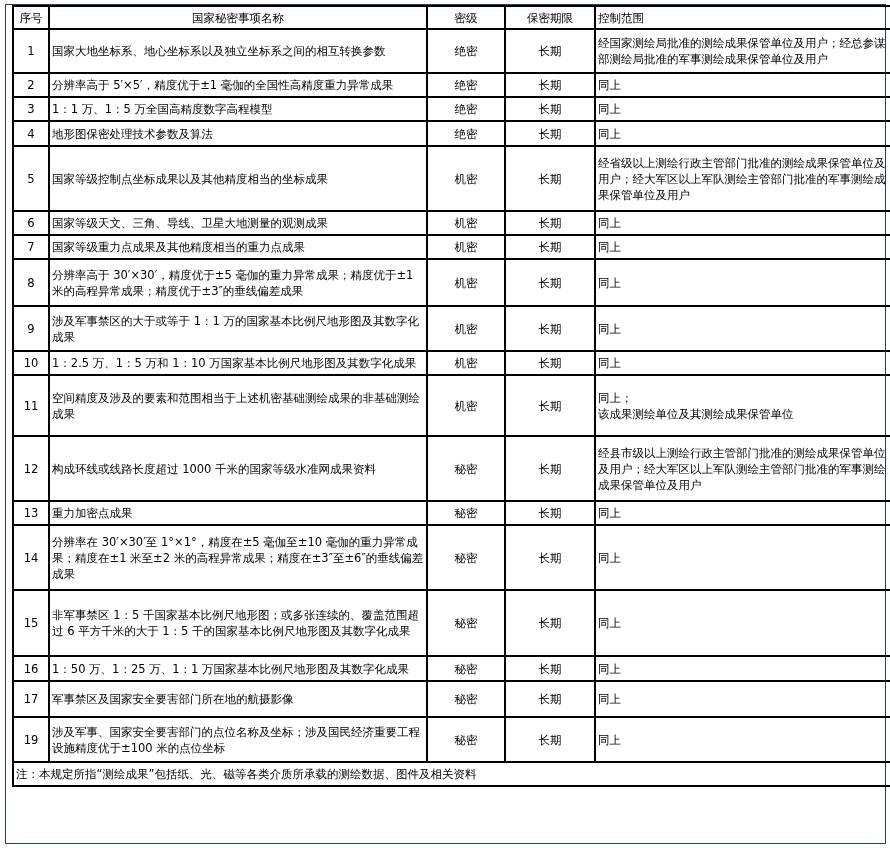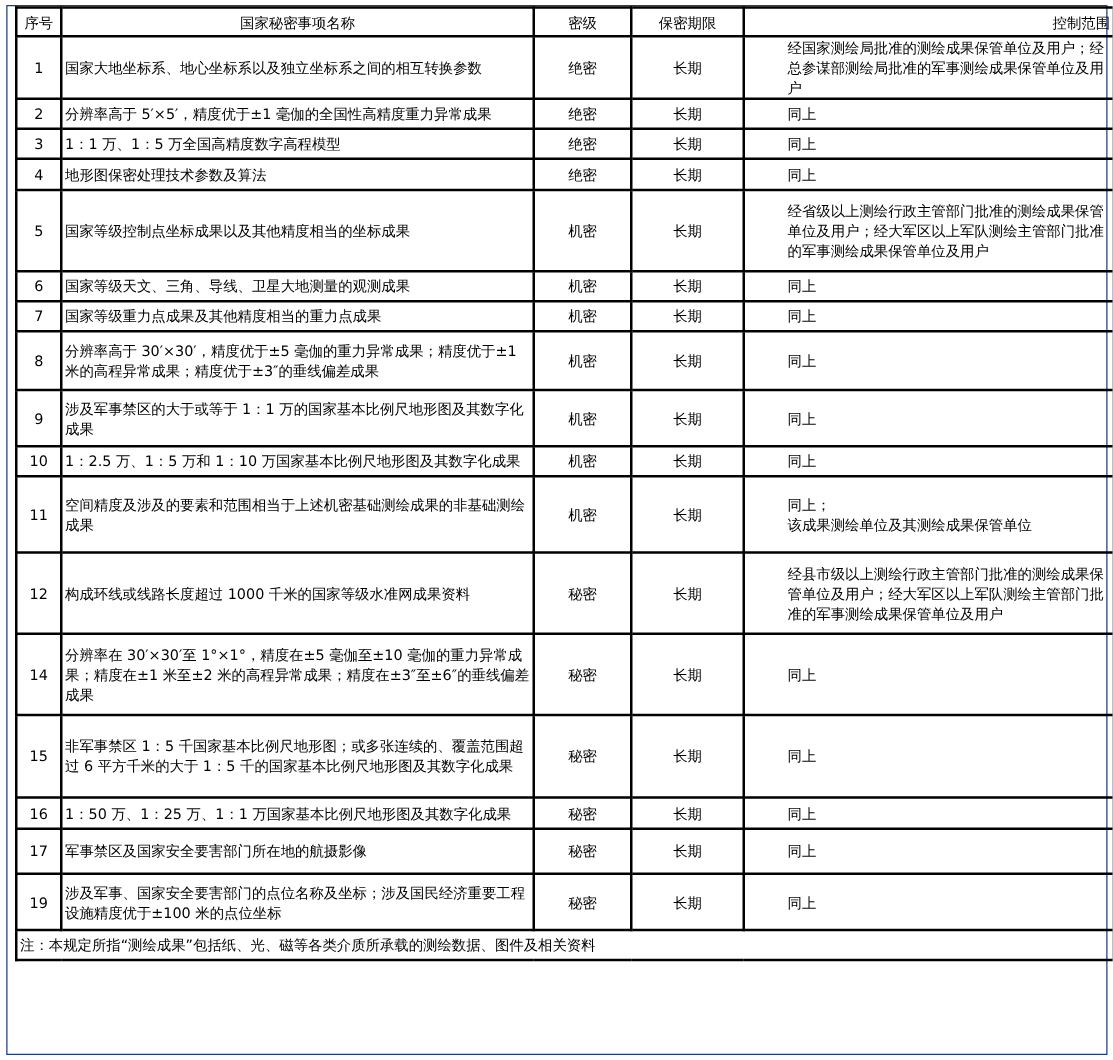--- a/index.html
+++ b/index.html
@@ -10,37 +10,37 @@
   table.secret { position: absolute; left: 12px; top: 5px; width: 880px;
                  border-collapse: collapse; table-layout: fixed; font-size: 11.5px; }
   table.secret td, table.secret th { border: 2px solid #000; padding: 0 2px;
                  line-height: 16px; vertical-align: middle; font-weight: normal; }
   table.secret th { text-align: center; height: 21px; }
   .c-no { width: 30px; text-align: center; }
   .c-name { width: 372px; text-align: left; }
   .c-level { width: 72px; text-align: center; }
   .c-term { width: 84px; text-align: center; }
   .c-scope { text-align: left; }
-  .scope-line { display: block; margin-left: 32px; }
+  .scope-line { display: block; }
   .note { text-align: left; height: 22px; }
   .name-center { }
 </style>
 </head>
 <body>
 
 <div class="frame"></div>
 
 <table class="secret">
   <thead>
     <tr>
       <th class="c-no">序号</th>
       <th class="c-name">国家秘密事项名称</th>
       <th class="c-level">密级</th>
       <th class="c-term">保密期限</th>
-      <th class="c-scope" style="text-align:right">控制范围</th>
+      <th class="c-scope" style="text-align:left">控制范围</th>
     </tr>
   </thead>
   <tbody id="tbody">
       <tr style="height: 44px;">
         <td class="c-no">1</td>
         <td class="c-name">国家大地坐标系、地心坐标系以及独立坐标系之间的相互转换参数</td>
         <td class="c-level">绝密</td>
         <td class="c-term">长期</td>
         <td class="c-scope">
           <span class="scope-line">经国家测绘局批准的测绘成果保管单位及用户；经总参谋部测绘局批准的军事测绘成果保管单位及用户</span>
@@ -137,20 +137,29 @@
           <span class="scope-line">该成果测绘单位及其测绘成果保管单位</span>
         </td>
       </tr>
       <tr style="height: 65px;">
         <td class="c-no">12</td>
         <td class="c-name">构成环线或线路长度超过 1000 千米的国家等级水准网成果资料</td>
         <td class="c-level">秘密</td>
         <td class="c-term">长期</td>
         <td class="c-scope">
           <span class="scope-line">经县市级以上测绘行政主管部门批准的测绘成果保管单位及用户；经大军区以上军队测绘主管部门批准的军事测绘成果保管单位及用户</span>
+        </td>
+      </tr>
+      <tr style="height: 24px;">
+        <td class="c-no">13</td>
+        <td class="c-name">重力加密点成果</td>
+        <td class="c-level">秘密</td>
+        <td class="c-term">长期</td>
+        <td class="c-scope">
+          <span class="scope-line">同上</span>
         </td>
       </tr>
       <tr style="height: 65px;">
         <td class="c-no">14</td>
         <td class="c-name">分辨率在 30′×30′至 1°×1°，精度在±5 毫伽至±10 毫伽的重力异常成果；精度在±1 米至±2 米的高程异常成果；精度在±3″至±6″的垂线偏差成果</td>
         <td class="c-level">秘密</td>
         <td class="c-term">长期</td>
         <td class="c-scope">
           <span class="scope-line">同上</span>
         </td>

